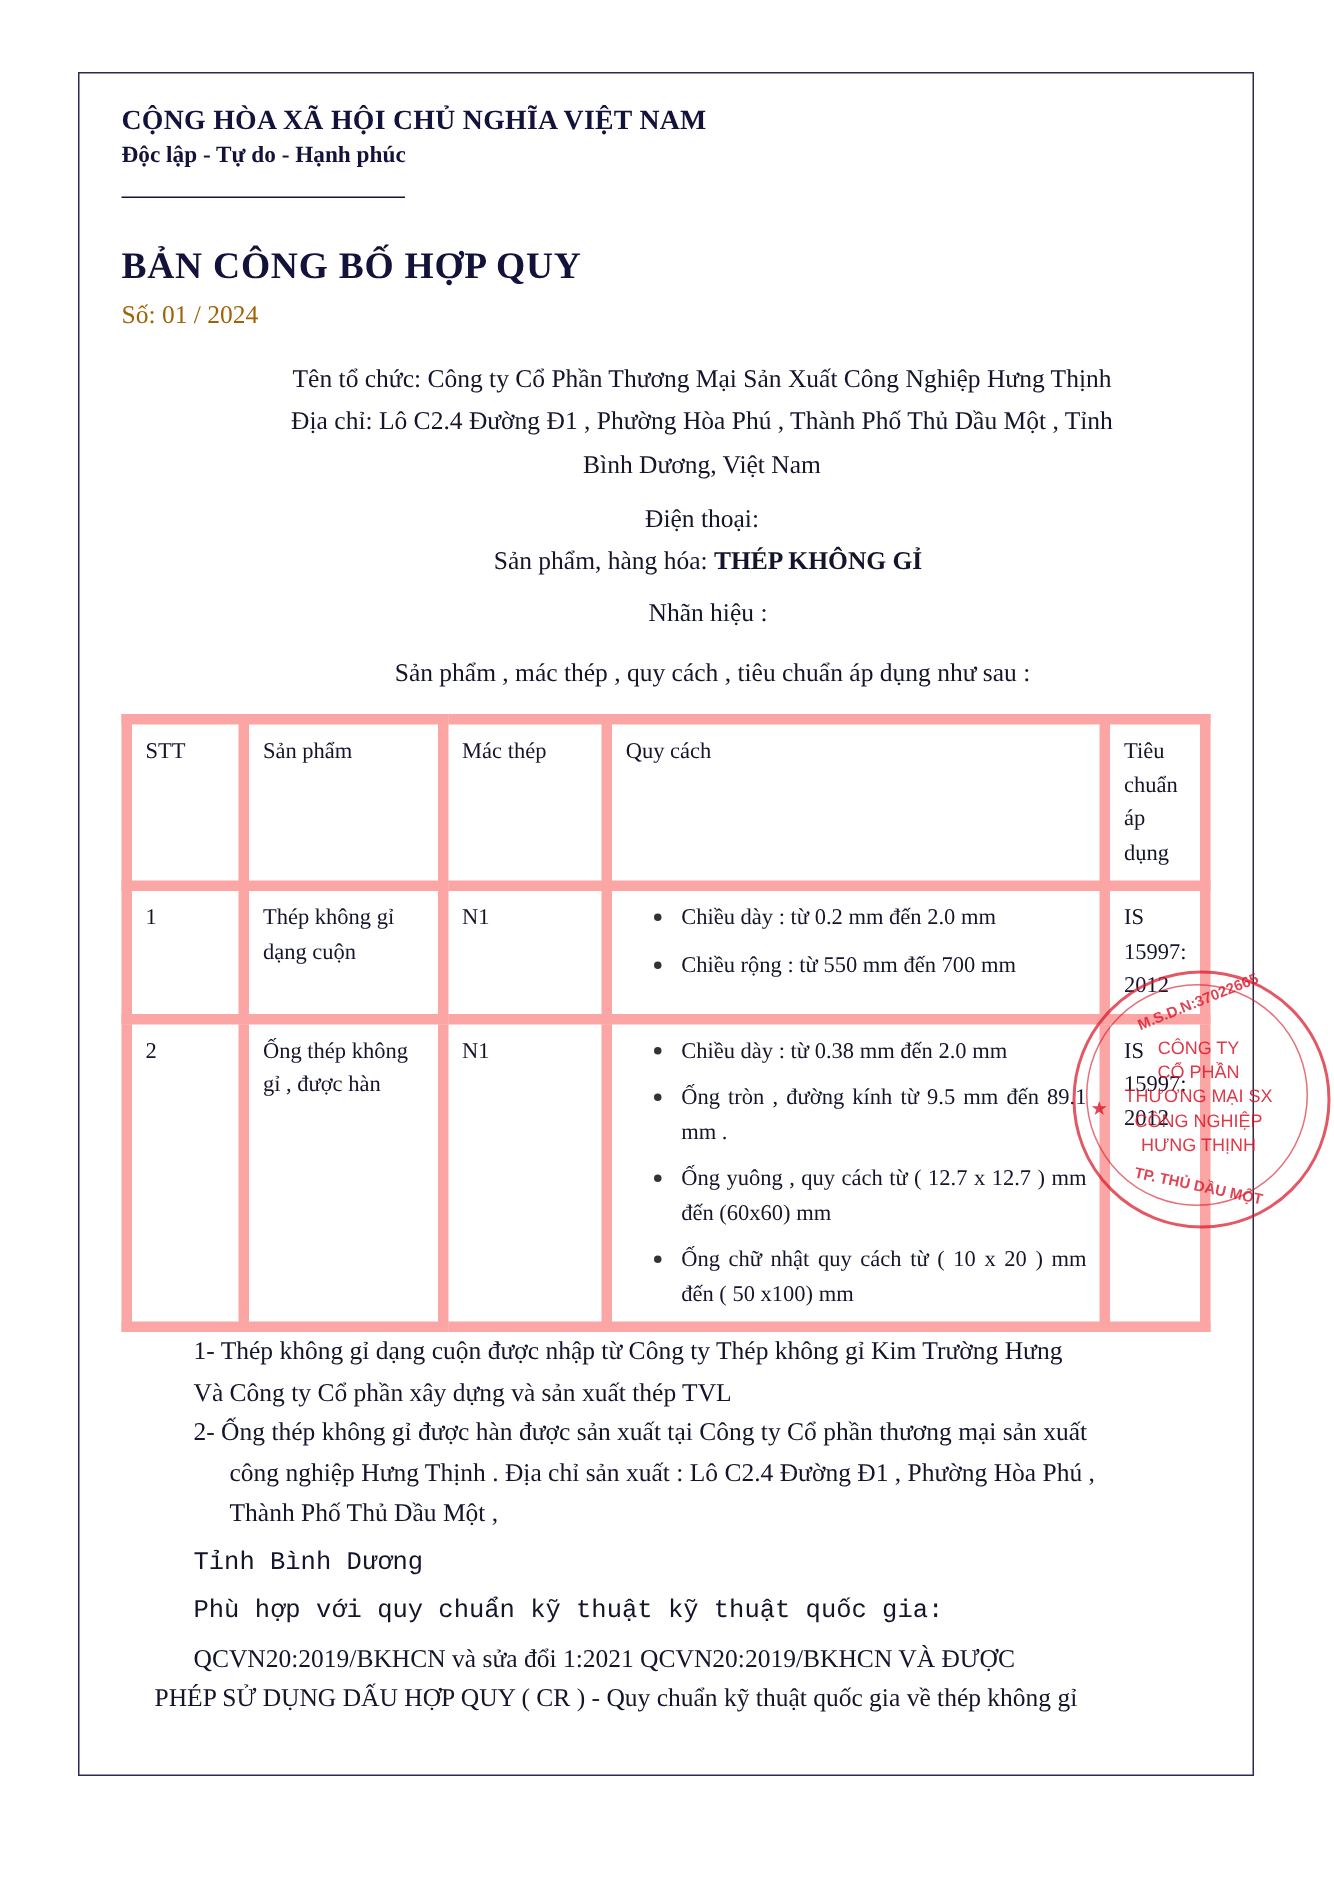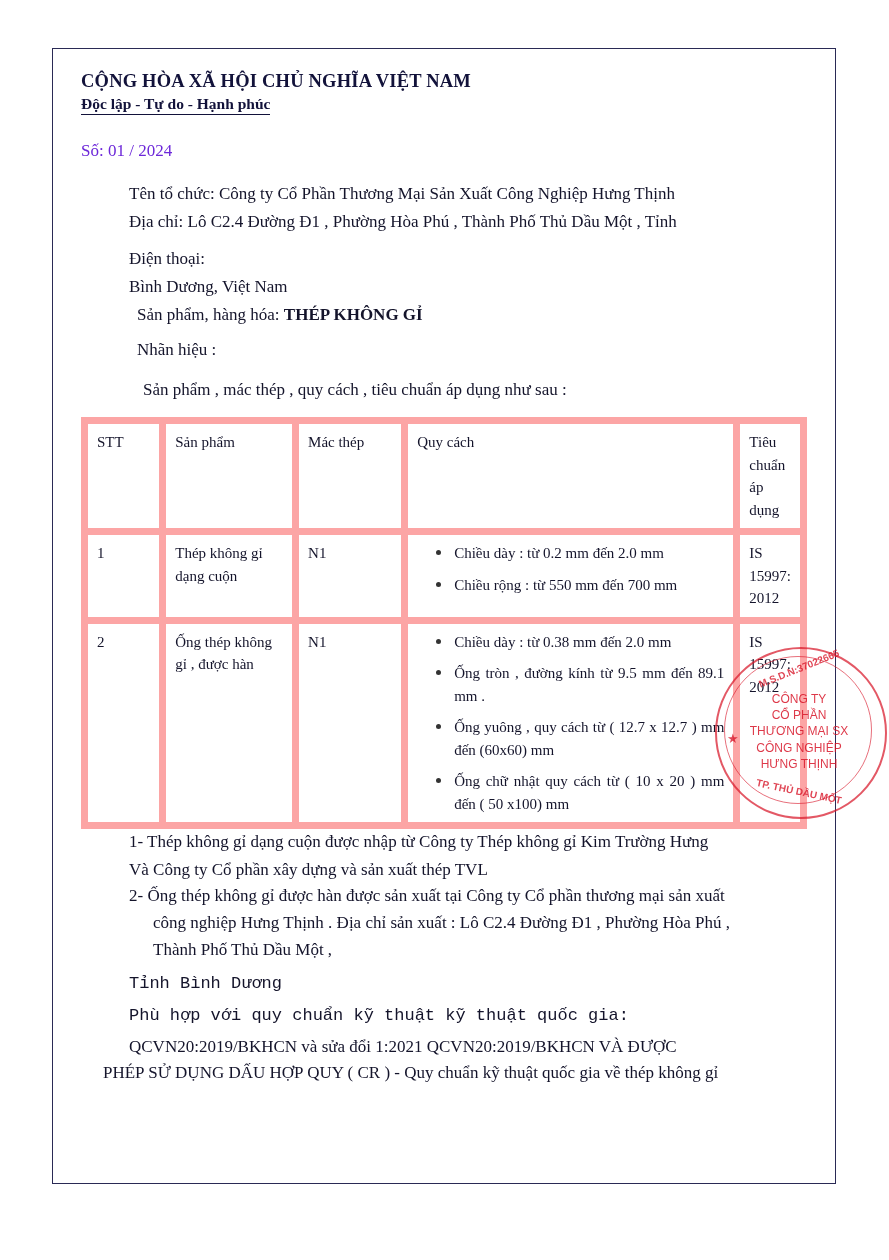--- a/index.html
+++ b/index.html
@@ -38,38 +38,38 @@
     font-weight: bold;
     letter-spacing: 0.2px;
     color: #12123a;
   }
   .nation-sub {
     font-size: 15.5px;
     font-weight: bold;
     margin-top: 3px;
     display: inline-block;
     border-bottom: 1.4px solid #12123a;
-    padding-bottom: 1px;
+    padding-bottom: 18px;
     color: #12123a;
   }
   .doc-title {
     font-size: 25px;
     font-weight: bold;
     margin-top: 32px;
     letter-spacing: 0.5px;
     color: #12123a;
   }
   .doc-number {
     font-size: 17px;
-    margin-top: 26px;
-    color: #6d28d9;
+    margin-top: 8px;
+    color: #a16207;
   }
 
   .body-block { margin-top: 20px; font-size: 17px; line-height: 1.55; }
-  .line { margin: 0 0 2px 0; }
+  .line { margin: 0 0 2px 0; text-align: center; }
   .indent1 { padding-left: 48px; }
   .indent2 { padding-left: 56px; }
   .indent3 { padding-left: 62px; }
   .bold { font-weight: bold; }
 
   table.spec {
     width: 100%;
     border-collapse: collapse;
     margin-top: 14px;
     font-size: 15px;
@@ -206,27 +206,28 @@
 <body>
 
 <div class="page">
   <div class="inner">
 
     <div class="center">
       <div class="nation-title">CỘNG HÒA XÃ HỘI CHỦ NGHĨA VIỆT NAM</div>
       <div class="nation-sub">Độc lập - Tự do - Hạnh phúc</div>
     </div>
 
+    <div class="center doc-title">BẢN CÔNG BỐ HỢP QUY</div>
     <div class="center doc-number">Số: 01 / 2024</div>
 
     <div class="body-block">
       <div class="line indent1">Tên tổ chức: Công ty Cổ Phần Thương Mại Sản Xuất Công Nghiệp Hưng Thịnh</div>
       <div class="line indent1">Địa chỉ: Lô C2.4 Đường Đ1 , Phường Hòa Phú , Thành Phố Thủ Dầu Một , Tỉnh</div>
+      <div class="line indent1">Bình Dương, Việt Nam</div>
       <div class="line indent1" style="margin-top:10px;">Điện thoại:</div>
-      <div class="line indent1">Bình Dương, Việt Nam</div>
       <div class="line indent2" style="font-family:Liberation Serif, serif;">
         <span>Sản phẩm, hàng hóa: </span><span class="bold">THÉP KHÔNG GỈ</span>
       </div>
       <div class="line indent2" style="margin-top:8px;">Nhãn hiệu :</div>
       <div class="line indent3" style="margin-top:14px;">Sản phẩm , mác thép , quy cách , tiêu chuẩn áp dụng như sau :</div>
     </div>
 
     <table class="spec">
       <thead>
         <tr>

